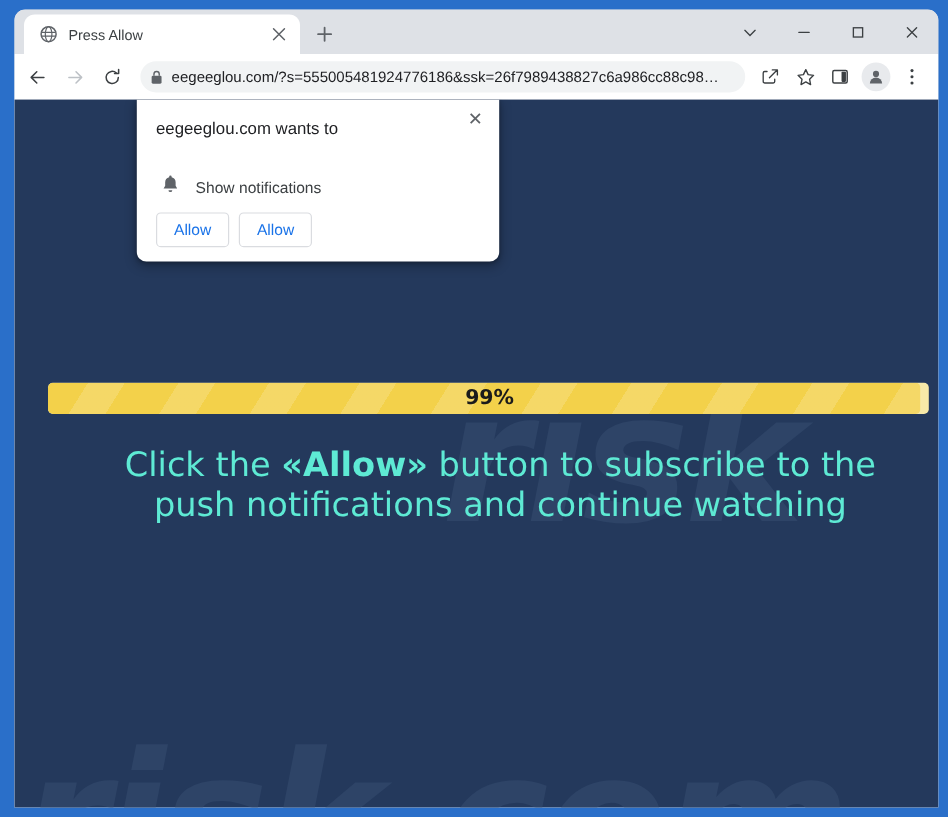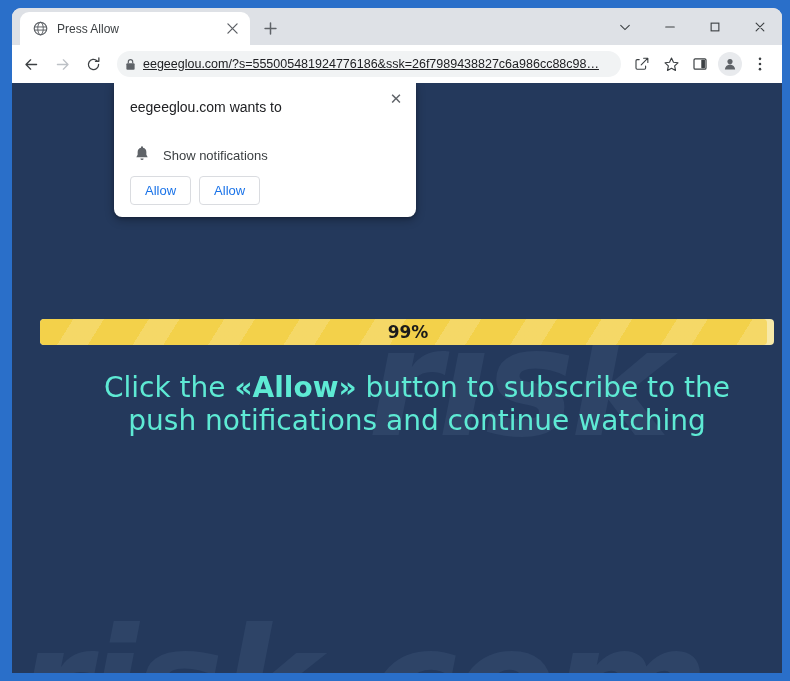--- a/index.html
+++ b/index.html
@@ -134,21 +134,20 @@
     flex: 0 0 26px;
     display: flex; align-items: center; justify-content: center;
   }
 
   .omnibox-url {
     flex: 1 1 auto;
     font-size: 12.5px;
     color: #202124;
     white-space: nowrap;
     overflow: hidden;
-    text-decoration: underline;
   }
 
   .tb-icon {
     width: 28px; height: 28px;
     display: flex; align-items: center; justify-content: center;
     border-radius: 50%;
     flex: 0 0 28px;
   }
 
   .avatar-btn {

